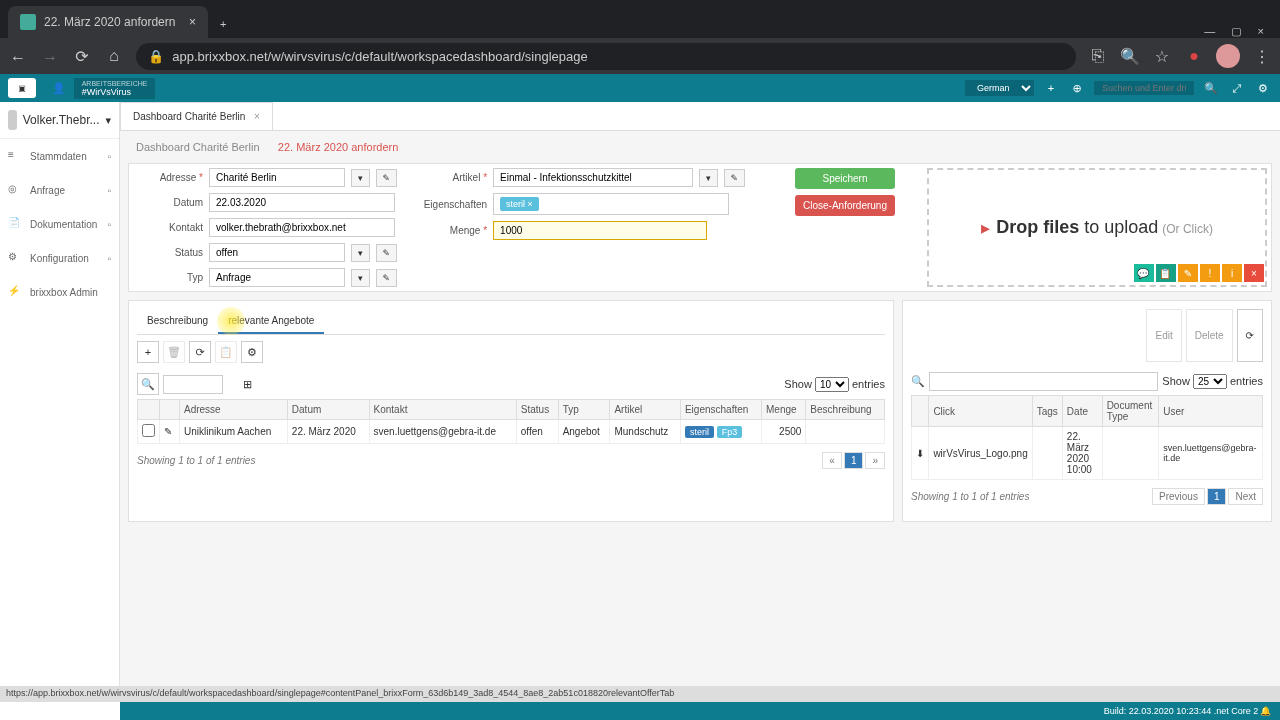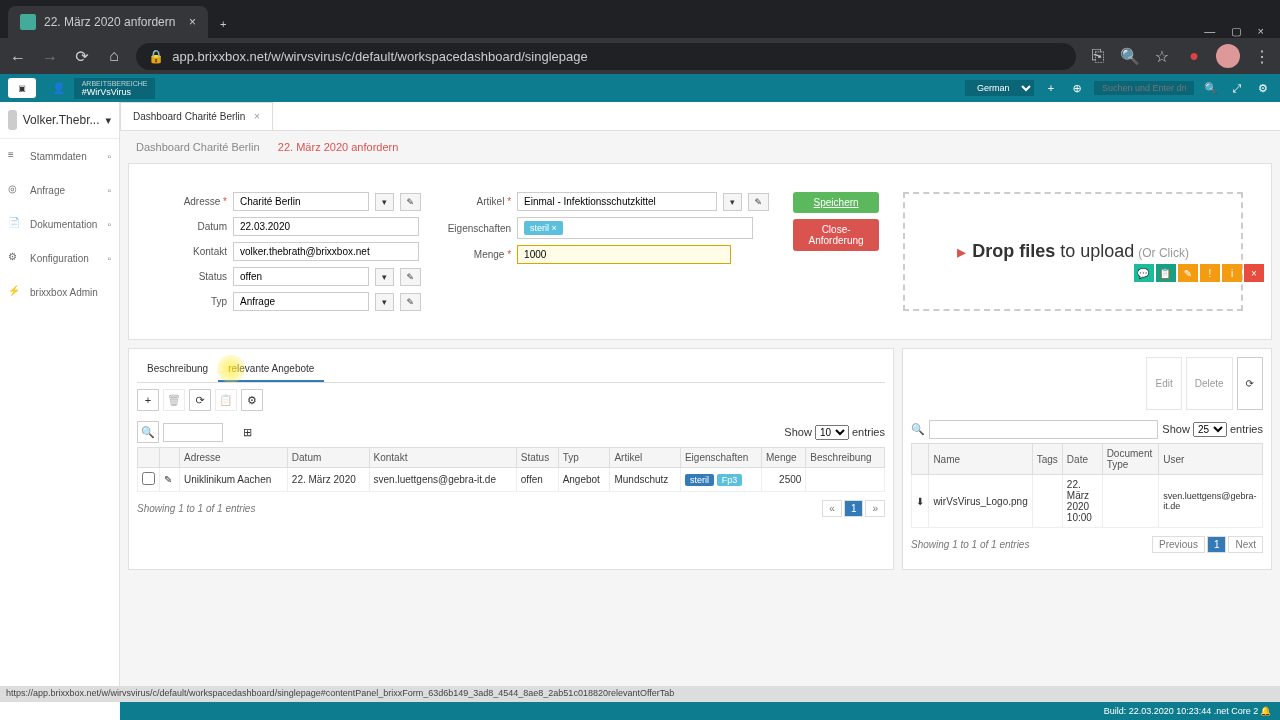--- a/index.html
+++ b/index.html
@@ -40,35 +40,35 @@
 .tab-bar { background: #fff; display: flex; border-bottom: 1px solid #ddd; }
 .tab-item { padding: 8px 12px; font-size: 10px; border: 1px solid #ddd; border-bottom: none; background: #f9f9f9; cursor: pointer; }
 .tab-item.active { background: #fff; }
 .tab-x { margin-left: 6px; color: #999; }
 
 .breadcrumb { padding: 10px 16px; font-size: 11px; }
 .breadcrumb span { color: #888; }
 .breadcrumb .active { color: #d9534f; }
 
 
-.form-area { background: #fff; margin: 0 8px; padding: 28px; border: 1px solid #e0e0e0; display: flex; gap: 24px; }
+.form-area { background: #fff; margin: 0 8px; padding: 4px; border: 1px solid #e0e0e0; display: flex; gap: 32px; }
 .form-cols { display: flex; gap: 20px; flex: 1; }
 .form-col { display: flex; flex-direction: column; gap: 6px; }
 .form-row { display: flex; align-items: center; gap: 6px; }
 .form-label { width: 70px; text-align: right; font-size: 10px; color: #555; }
 .req { color: #d9534f; }
 .form-input { border: 1px solid #ccc; padding: 3px 6px; font-size: 10px; width: 136px; background: #fff; }
 .form-input.wide { width: 200px; }
 .form-input.yellow { background: #fffde7; border-color: #d4a800; }
 .dropdown-btn { border: 1px solid #ccc; background: #f5f5f5; padding: 3px 6px; cursor: pointer; font-size: 9px; }
 .tag-chip { background: #5bc0de; color: #fff; padding: 2px 6px; border-radius: 2px; font-size: 9px; display: inline-block; }
 
 .action-buttons { display: flex; flex-direction: column; gap: 6px; width: 100px; }
 .btn { padding: 5px 8px; border: none; color: #fff; font-size: 10px; cursor: pointer; border-radius: 3px; text-align: center; }
-.btn-green { background: #5cb85c; text-decoration: underline; }
+.btn-green { background: #5cb85c; }
 .btn-red { background: #d9534f; }
 
 .dropzone { flex: 0 0 340px; border: 2px dashed #ccc; display: flex; align-items: center; justify-content: center; font-size: 18px; color: #333; }
 .dropzone strong { font-weight: bold; }
 .dropzone .orclick { font-size: 12px; color: #999; margin-left: 4px; }
 
 
 .color-toolbar { position: absolute; right: 16px; top: 162px; display: flex; gap: 2px; }
 .color-sq { width: 20px; height: 18px; color: #fff; display: flex; align-items: center; justify-content: center; font-size: 10px; cursor: pointer; }
 
@@ -346,21 +346,21 @@
         </div>
         <div class="search-row">
           <span>🔍</span>
           <input style="flex: 1 1 0%;">
           <span style="margin-left:auto"><span>Show</span> <select style="font-size:10px"><option>25</option></select> <span>entries</span></span>
         </div>
         <table>
           <thead>
               <tr>
             <th style="width:16px"></th>
-            <th>Name</th>
+            <th>Click</th>
             <th>Tags</th>
             <th>Date</th>
             <th>Document Type</th>
             <th>User</th>
           </tr>
             </thead>
           <tbody>
               <tr>
             <td>⬇</td>
             <td>wirVsVirus_Logo.png</td>

